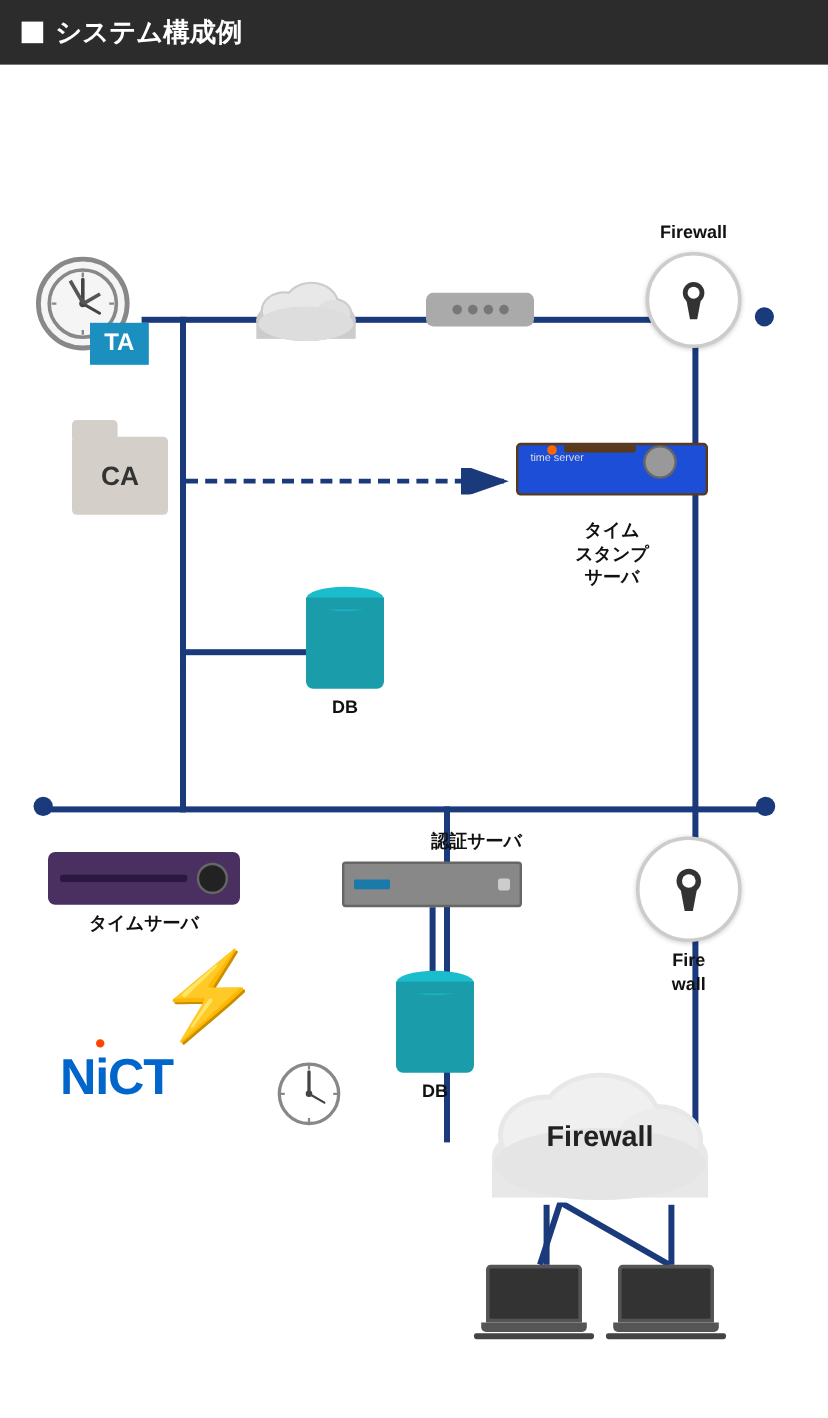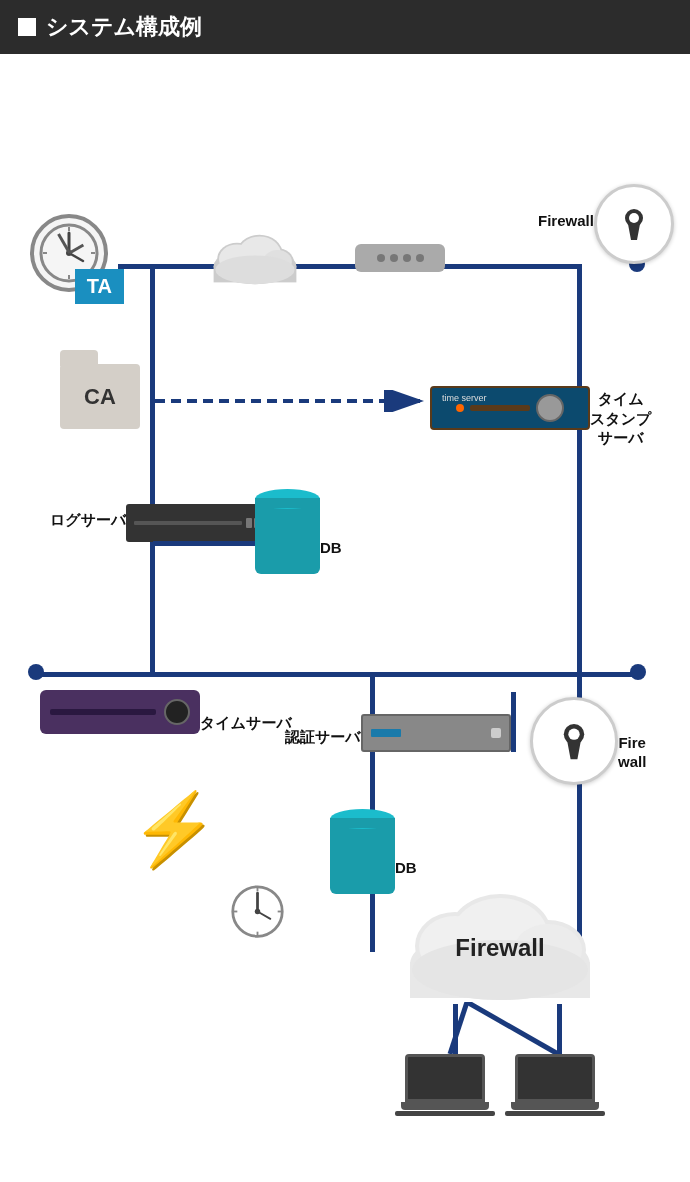--- a/index.html
+++ b/index.html
@@ -47,21 +47,21 @@
       width: 16px;
       height: 16px;
       border-radius: 50%;
       background: #1a3a7c;
     }
 
     
     .component {
       position: absolute;
       display: flex;
-      flex-direction: row;
+      flex-direction: column;
       align-items: center;
     }
 
     
     .clock-icon {
       width: 70px;
       height: 70px;
       border-radius: 50%;
       border: 4px solid #888;
       background: #f5f5f5;
@@ -160,25 +160,25 @@
       font-size: 22px;
       font-weight: bold;
       color: #333;
       z-index: 1;
     }
 
     
     .rackmount {
       width: 160px;
       height: 44px;
-      background: #0c4a6e;
+      background: #1d4ed8;
       border-radius: 4px;
       border: 2px solid #5a3a1a;
       display: flex;
-      align-items: center;
+      align-items: flex-start;
       padding: 0 24px;
       gap: 6px;
       position: relative;
     }
     .rackmount-led { width: 8px; height: 8px; border-radius: 50%; background: #ff6600; }
     .rackmount-led2 { width: 28px; height: 28px; border-radius: 50%; background: #999; border: 2px solid #666; margin-left: auto; }
     .rackmount-text { color: #ddd; font-size: 9px; position: absolute; left: 10px; top: 5px; }
     .rackmount-bar { flex: 1; height: 6px; background: #5a3a1a; border-radius: 2px; }
 
     
@@ -299,21 +299,21 @@
       background: #444;
       border-radius: 2px;
       margin-top: 1px;
     }
 
     .label {
       font-size: 15px;
       font-weight: bold;
       color: #111;
       text-align: center;
-      margin-top: 22px;
+      margin-top: 6px;
       line-height: 1.3;
     }
     .label-above {
       font-size: 15px;
       font-weight: bold;
       color: #111;
       text-align: center;
       margin-bottom: 6px;
       line-height: 1.3;
     }
@@ -423,51 +423,45 @@
   <div class="component" style="position:absolute;top:315px;left:430px;">
     <div class="rackmount">
       <span class="rackmount-text">time server</span>
       <div class="rackmount-led"></div>
       <div class="rackmount-bar"></div>
       <div class="rackmount-led2"></div>
     </div>
     <div class="label" style="margin-top:20px;">タイム<br>スタンプ<br>サーバ</div>
   </div>
 
-  <div class="component" style="position:absolute;top:450px;left:50px;">
-    <div class="label-above">ログサーバ</div>
-    <div class="log-server">
-      <div class="ls-bar"></div>
-      <div class="ls-ports">
-        <div class="ls-port"></div>
-        <div class="ls-port"></div>
-        <div class="ls-port"></div>
-      </div>
-    </div>
-  </div>
 
   <div class="component" style="position:absolute;top:445px;left:255px;">
 
     <div style="position:absolute;top:42px;left:-102px;width:102px;height:5px;background:#1a3a7c;z-index:0;"></div>
     <div class="db-cylinder"></div>
     <div class="label">DB</div>
   </div>
 
-  <div class="component" style="position:absolute;top:636px;left:40px;">
+  <div class="component" style="position:absolute;top:656px;left:40px;">
     <div class="ts-device">
       <div class="ts-bar"></div>
       <div class="ts-btn"></div>
     </div>
     <div class="label">タイムサーバ</div>
   </div>
 
   <div class="component" style="position:absolute;top:740px;left:130px;">
     <div class="lightning">⚡</div>
   </div>
 
+  <div class="component" style="position:absolute;top:820px;left:50px;">
+    <div class="nict-logo">
+      <span>N</span><span style="position:relative;">i<span style="display:inline-block;width:7px;height:7px;border-radius:50%;background:#ff4400;position:absolute;top:-8px;left:1px;"></span></span><span>CT</span>
+    </div>
+  </div>
 
   <div class="component" style="position:absolute;top:830px;left:230px;">
     <svg width="55" height="55" viewBox="0 0 60 60">
       <circle cx="30" cy="30" r="27" fill="none" stroke="#888" stroke-width="3"></circle>
       <line x1="30" y1="30" x2="30" y2="10" stroke="#444" stroke-width="3" stroke-linecap="round"></line>
       <line x1="30" y1="30" x2="44" y2="38" stroke="#444" stroke-width="2" stroke-linecap="round"></line>
       <circle cx="30" cy="30" r="3" fill="#444"></circle>
       <line x1="30" y1="4" x2="30" y2="8" stroke="#888" stroke-width="2"></line>
       <line x1="30" y1="52" x2="30" y2="56" stroke="#888" stroke-width="2"></line>
       <line x1="4" y1="30" x2="8" y2="30" stroke="#888" stroke-width="2"></line>

